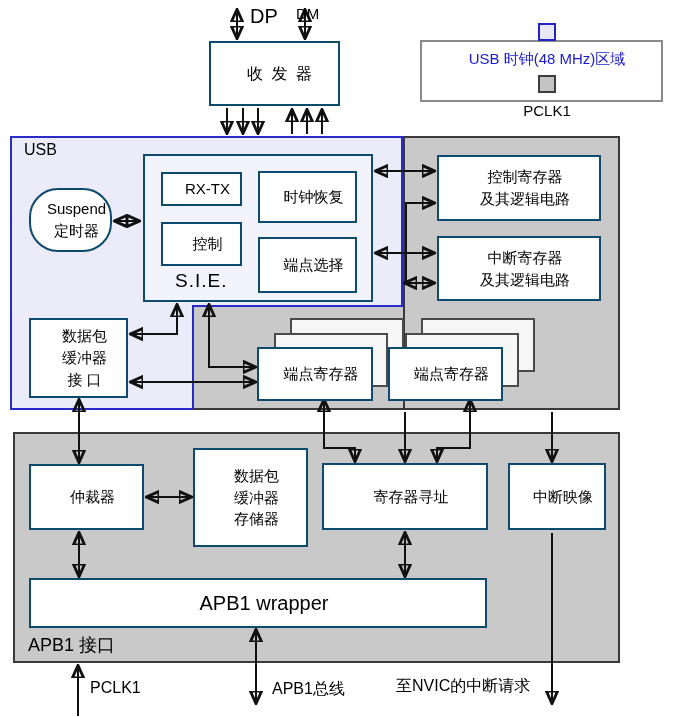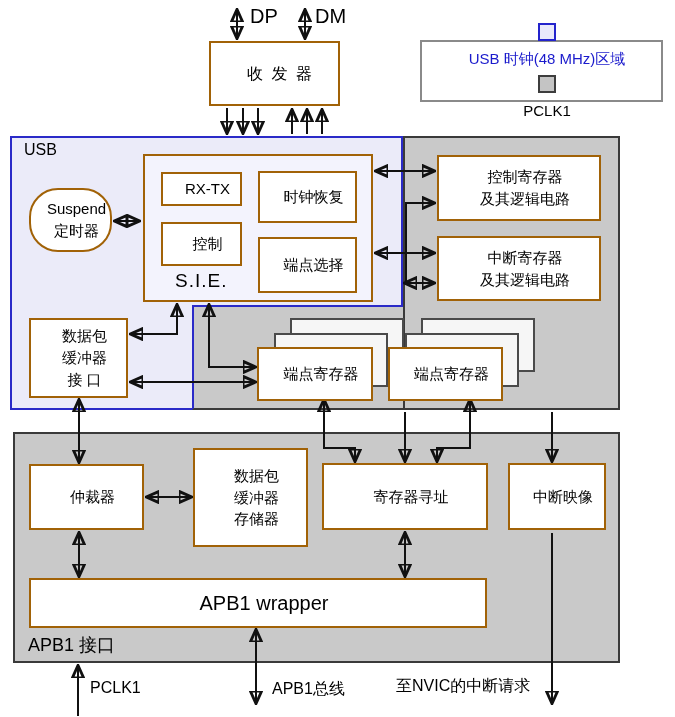--- a/index.html
+++ b/index.html
@@ -10,21 +10,21 @@
   .region{position:absolute;box-sizing:border-box;z-index:0;}
   #usb-region{left:10px;top:136px;width:393px;height:274px;background:#EBEBF9;border:2px solid #2A2AC8;}
   #usb-notch{left:192px;top:305px;width:211px;height:105px;background:#C9C9C9;
     border-top:2px solid #2A2AC8;border-left:2px solid #2A2AC8;border-bottom:2px solid #3a3a3a;z-index:0;}
   #pclk-region{left:403px;top:136px;width:217px;height:274px;background:#C9C9C9;border:2px solid #3a3a3a;}
   #apb1-region{left:13px;top:432px;width:607px;height:231px;background:#C9C9C9;border:2px solid #3a3a3a;}
 
   svg#wires{position:absolute;left:0;top:0;z-index:1;pointer-events:none;}
   svg#wires path{fill:none;stroke:#111;stroke-width:2;}
 
-  .box{position:absolute;box-sizing:border-box;background:#fff;border:2px solid #a16207;
+  .box{position:absolute;box-sizing:border-box;background:#fff;border:2px solid #0c4a6e;
     display:flex;align-items:center;justify-content:center;text-align:center;
     font-size:15px;line-height:1.45;z-index:2;padding-left:12px;}
   .shadowbox{position:absolute;box-sizing:border-box;background:#F6F6F6;border:2px solid #4a4a4a;z-index:2;}
   .lbl{position:absolute;z-index:3;white-space:nowrap;}
 
   #transceiver{left:209px;top:41px;width:131px;height:65px;font-size:16px;letter-spacing:2px;}
   #suspend-timer{left:29px;top:188px;width:83px;height:64px;border-radius:29px;}
   #sie-box{left:143px;top:154px;width:230px;height:148px;background:#F3F3FD;}
   #sie-label{left:175px;top:270px;font-size:19px;letter-spacing:1px;}
   #rx-tx{left:161px;top:172px;width:81px;height:34px;font-size:15px;}
@@ -44,21 +44,21 @@
 
   #arbiter{left:29px;top:464px;width:115px;height:66px;}
   #pbuf-memory{left:193px;top:448px;width:115px;height:99px;}
   #reg-addressing{left:322px;top:463px;width:166px;height:67px;}
   #int-mapping{left:508px;top:463px;width:98px;height:67px;align-items:center;}
   #apb1-wrapper{left:29px;top:578px;width:458px;height:50px;font-size:20px;}
 
   #usb-region-label{left:24px;top:141px;font-size:16px;}
   #apb1-region-label{left:28px;top:633px;font-size:18px;}
   #dp-label{left:250px;top:5px;font-size:20px;}
-  #dm-label{left:315px;top:5px;font-size:20px;}
+  #dm-label{left:296px;top:5px;font-size:15px;}
   #pclk1-label{left:90px;top:679px;font-size:16px;}
   #apb1-bus-label{left:272px;top:679px;font-size:16px;}
   #nvic-label{left:396px;top:676px;font-size:16px;}
 
   #legend{position:absolute;left:420px;top:40px;width:243px;height:62px;box-sizing:border-box;
     border:2px solid #8a8a8a;background:#fff;display:flex;flex-direction:column;justify-content:center;
     gap:6px;padding-left:11px;z-index:3;}
   .legend-row{display:flex;align-items:center;gap:9px;font-size:15px;flex-direction:column;}
   .swatch{width:18px;height:18px;box-sizing:border-box;flex:0 0 auto;}
   #legend-usb-swatch{background:#E9E9FB;border:2px solid #2323CC;}

